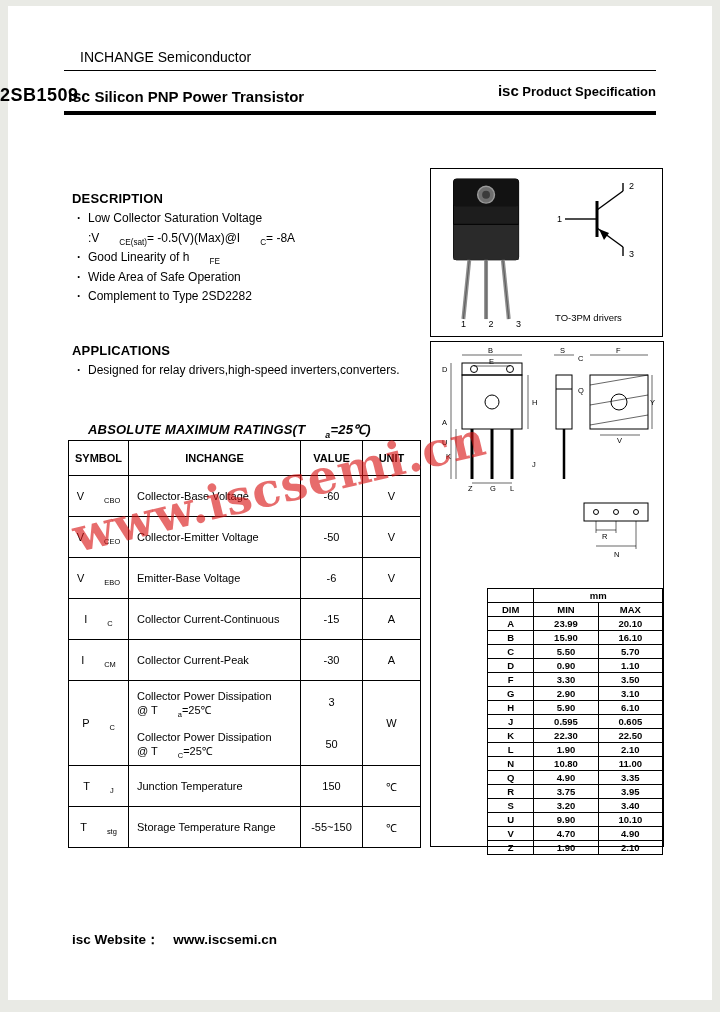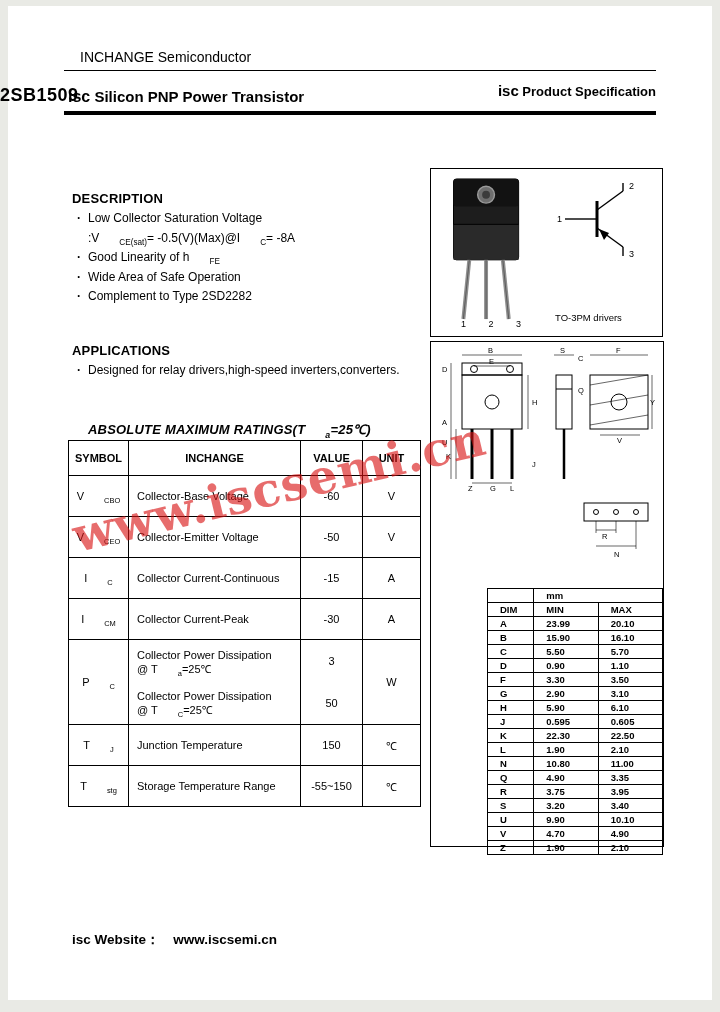--- a/index.html
+++ b/index.html
@@ -40,21 +40,21 @@
   .pin-text{position:absolute;left:118px;top:94px;font-size:9.5px;line-height:13px;white-space:nowrap;}
   .pin-text .ind{padding-left:22px;}
   .pkg-name{position:absolute;left:124px;top:143px;font-size:9.5px;white-space:nowrap;}
 
   
   .mechbox{left:430px;top:341px;width:232px;height:504px;border:1px solid #000;background:#fff;}
   .mech-svg{position:absolute;left:3px;top:3px;width:224px;height:238px;}
   .dim-table-wrap{position:absolute;left:56px;top:246px;}
   table.dims{border-collapse:collapse;}
   table.dims td,table.dims th{
-    border:1px solid #000;font-size:9.5px;font-weight:bold;text-align:left;
+    border:1px solid #000;font-size:9.5px;font-weight:bold;text-align:center;
     height:13px;line-height:11px;padding:0 12px;
   }
   table.dims .c-dim{width:22px;}
   table.dims .c-val{width:42px;}
 
   
   .rat-head{left:88px;top:420px;font-style:italic;}
   .rat-wrap{left:68px;top:440px;}
   table.ratings{border-collapse:collapse;table-layout:fixed;width:352px;padding-left:40px;}
   table.ratings th,table.ratings td{border:1px solid #000;font-size:11px;padding:0;}
@@ -354,20 +354,26 @@
         <td>-60</td>
         <td>V</td>
       </tr>
       <tr>
         <td>V<sub>CEO</sub></td>
         <td class="param">Collector-Emitter Voltage</td>
         <td>-50</td>
         <td>V</td>
       </tr>
       <tr>
+        <td>V<sub>EBO</sub></td>
+        <td class="param">Emitter-Base Voltage</td>
+        <td>-6</td>
+        <td>V</td>
+      </tr>
+      <tr>
         <td>I<sub>C</sub></td>
         <td class="param">Collector Current-Continuous</td>
         <td>-15</td>
         <td>A</td>
       </tr>
       <tr>
         <td>I<sub>CM</sub></td>
         <td class="param">Collector Current-Peak</td>
         <td>-30</td>
         <td>A</td>

